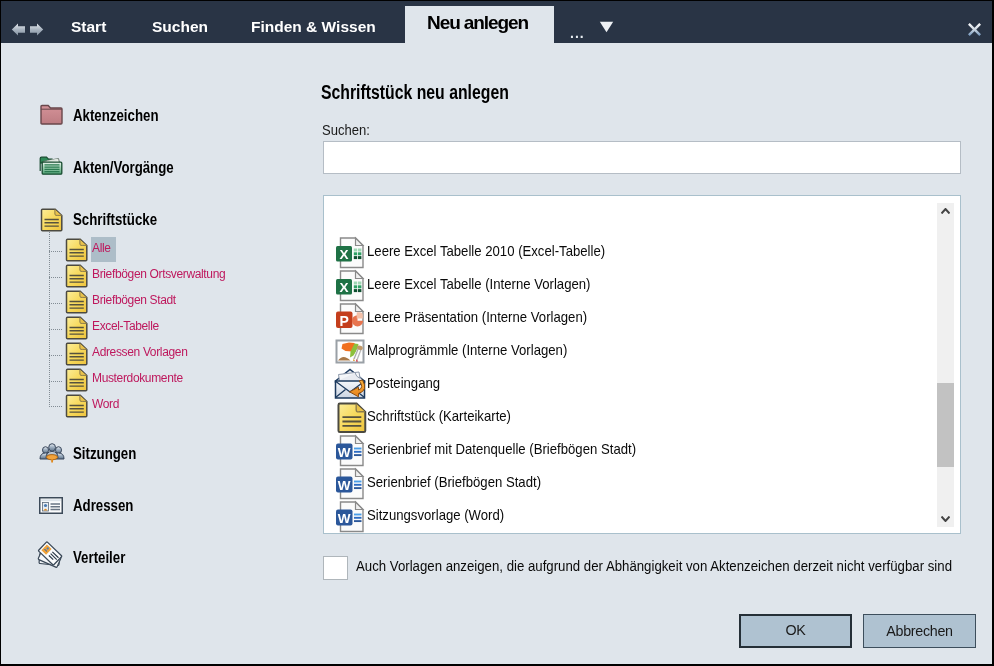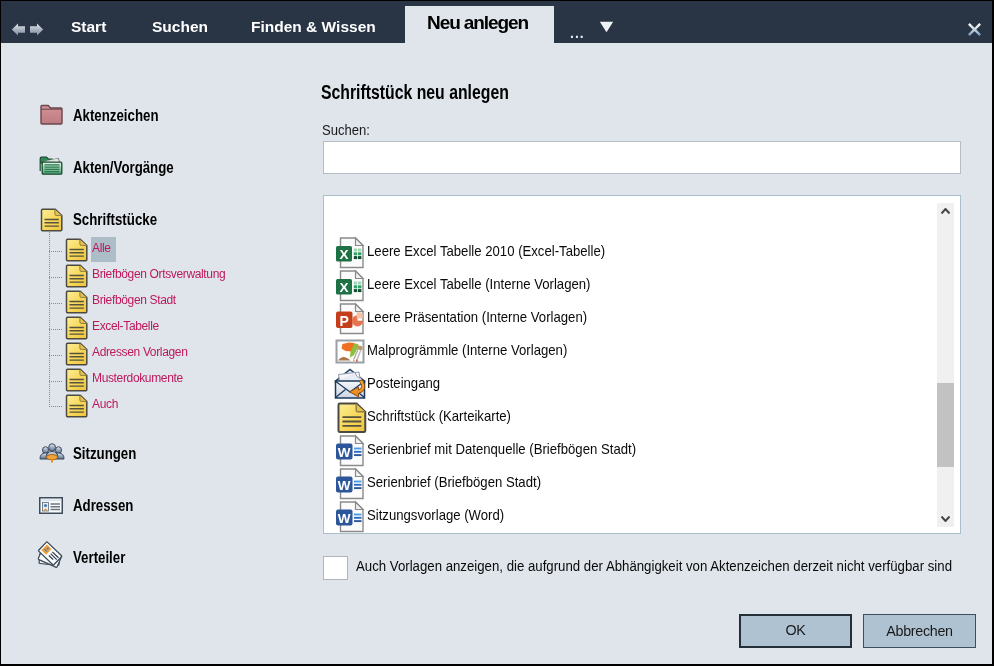--- a/index.html
+++ b/index.html
@@ -151,21 +151,21 @@
     <use href="#ydocg"></use>
   </svg>
 <div class="tlabel" style="left:91px;top:344px">Adressen Vorlagen</div>
 <svg class="abs ycd" style="left:64px;top:367px" width="23" height="24" viewBox="0 0 23 24">
     <use href="#ydocg"></use>
   </svg>
 <div class="tlabel" style="left:91px;top:370px">Musterdokumente</div>
 <svg class="abs ycd" style="left:64px;top:393px" width="23" height="24" viewBox="0 0 23 24">
     <use href="#ydocg"></use>
   </svg>
-<div class="tlabel" style="left:91px;top:396px">Auch</div>
+<div class="tlabel" style="left:91px;top:396px">Word</div>
 
 <svg class="abs" style="left:0;top:0;width:0;height:0">
  <defs>
   <g id="ydocg">
    <path d="M1.5 2.2 Q1.5 1.2 2.5 1.2 L15.2 1.2 L21.8 7.5 L21.8 21.8 Q21.8 22.8 20.8 22.8 L2.5 22.8 Q1.5 22.8 1.5 21.8 Z" fill="url(#ydoc)" stroke="#4c4a40" stroke-width="1.5"></path>
    <path d="M14.9 1.4 L14.9 6 Q15.1 8 17.2 7.4 L21.6 7.4" fill="#e9c24a" stroke="#8a7a4a" stroke-width="1"></path>
    <path d="M4.5 11.5 L18.8 11.5 M4.5 14.8 L18.8 14.8 M4.5 18.1 L18.8 18.1" stroke="#56523e" stroke-width="1.4"></path>
   </g>
  </defs>
 </svg>

